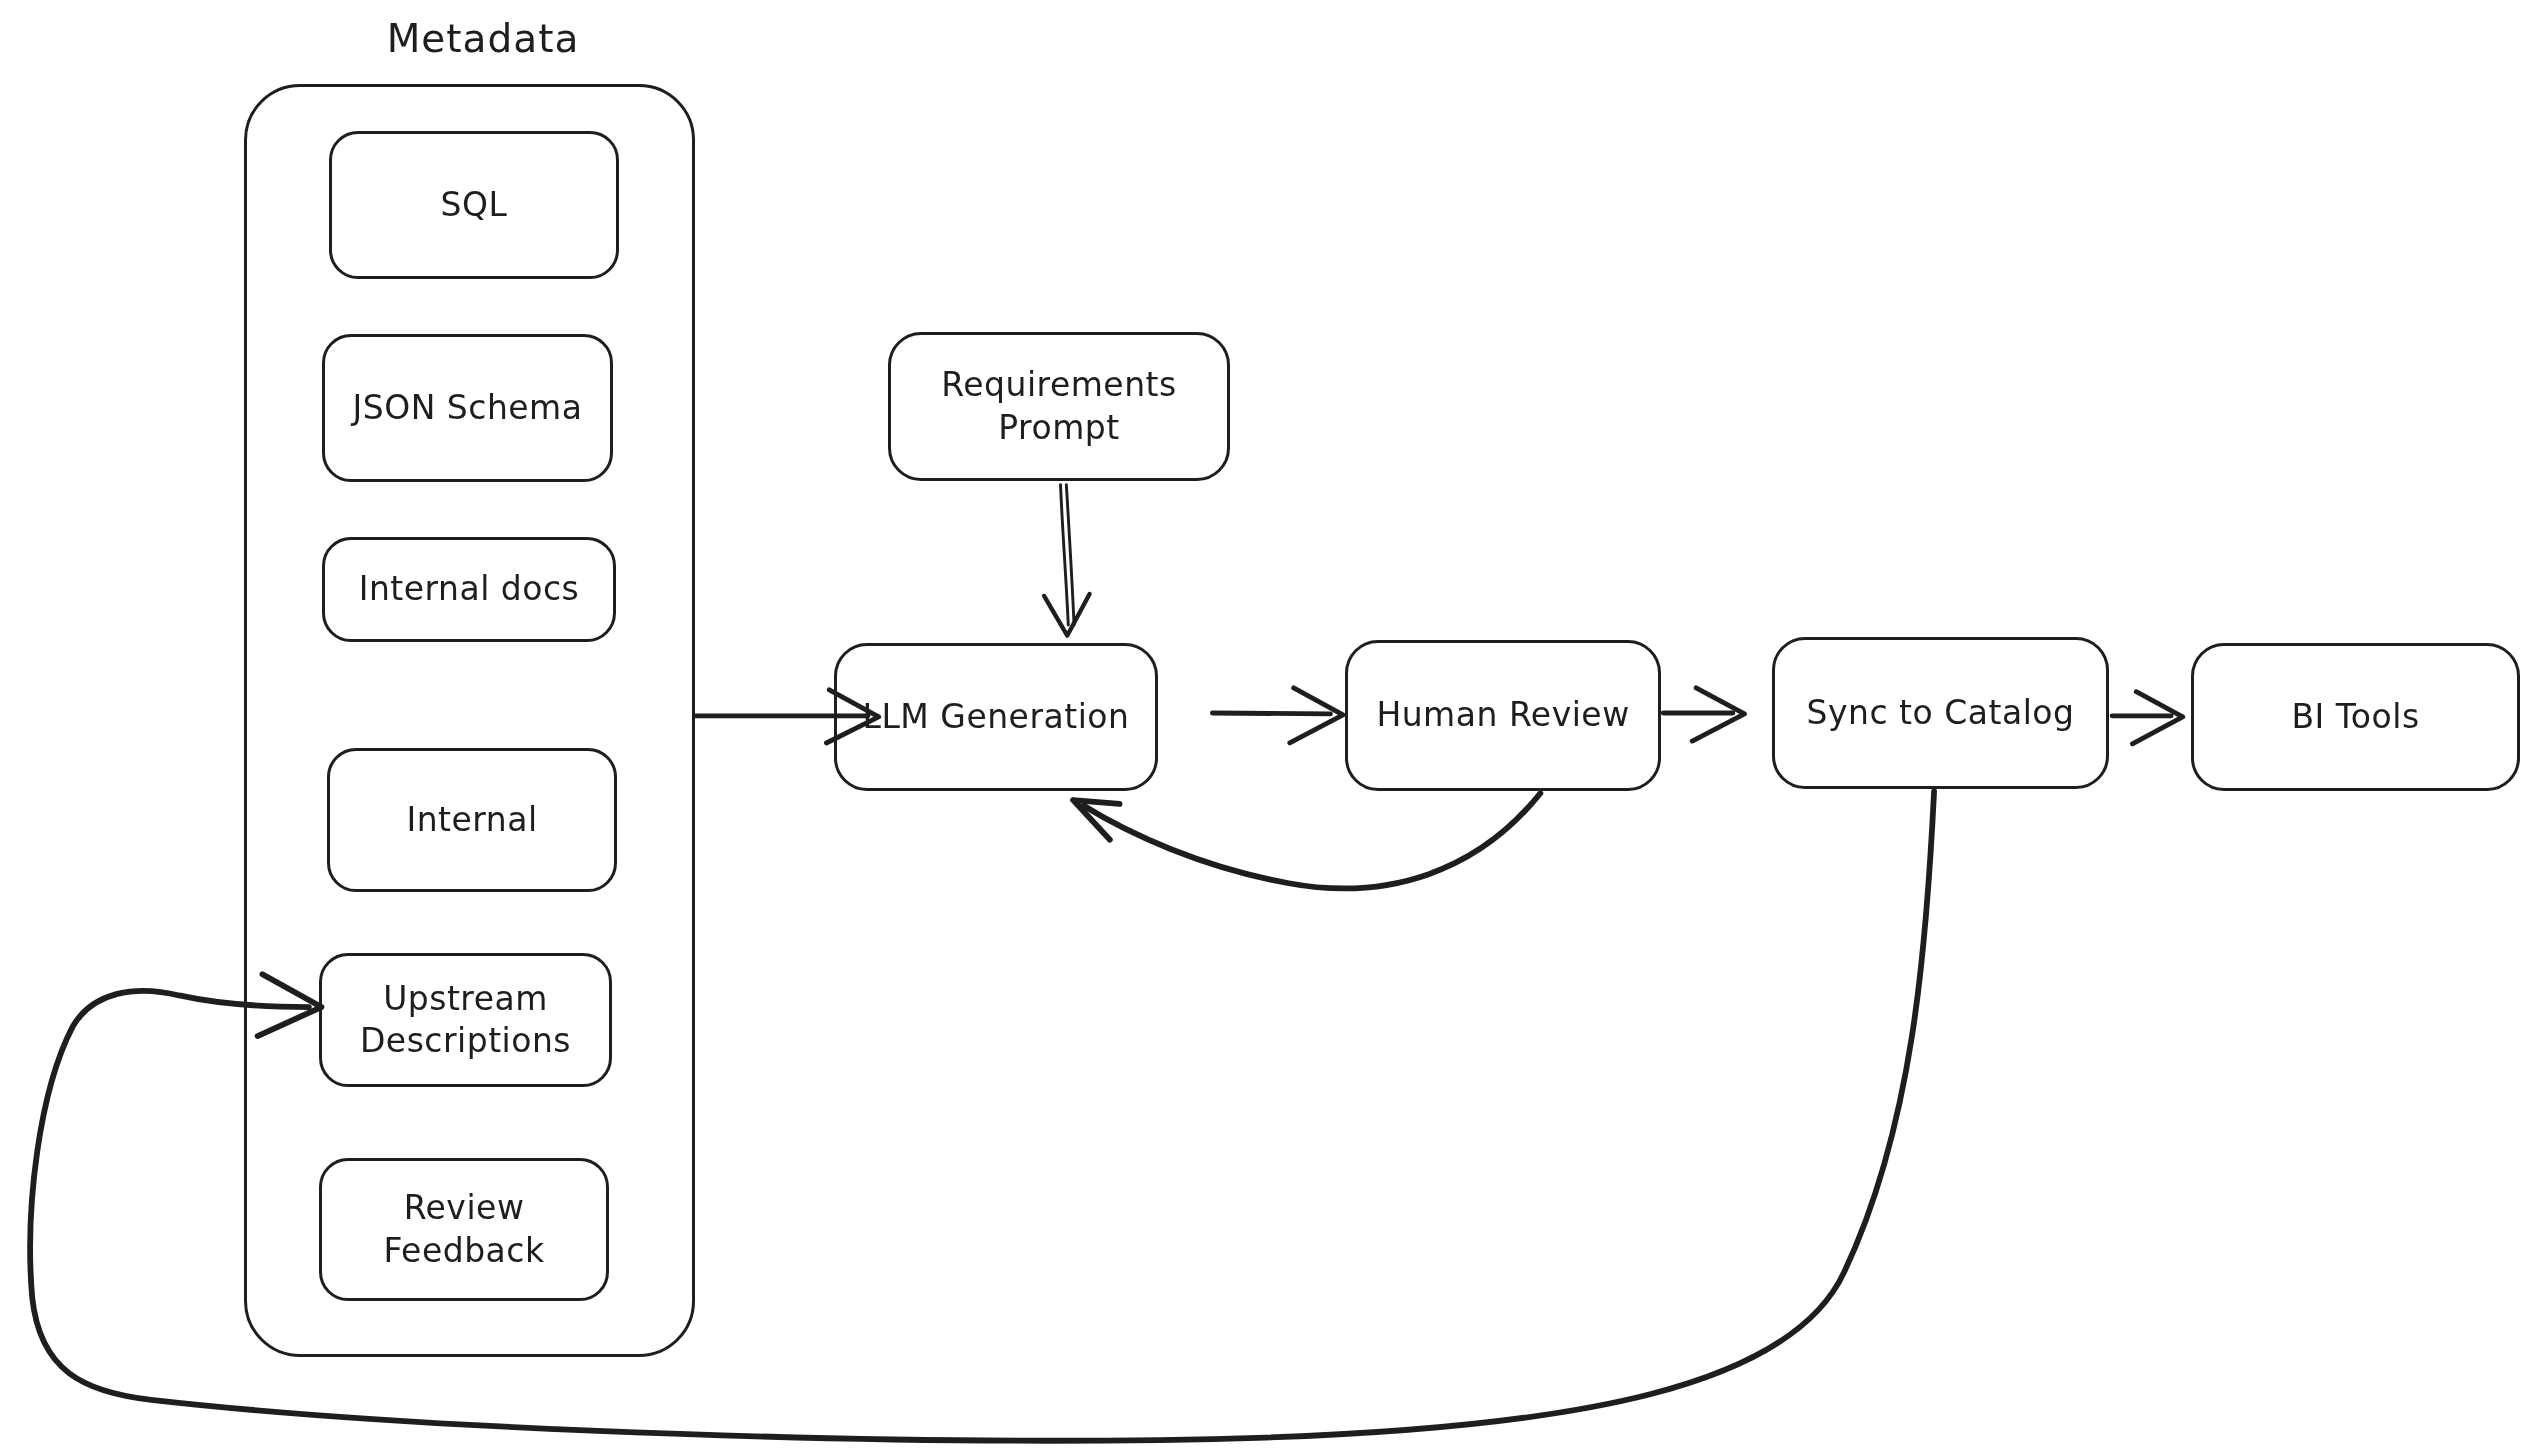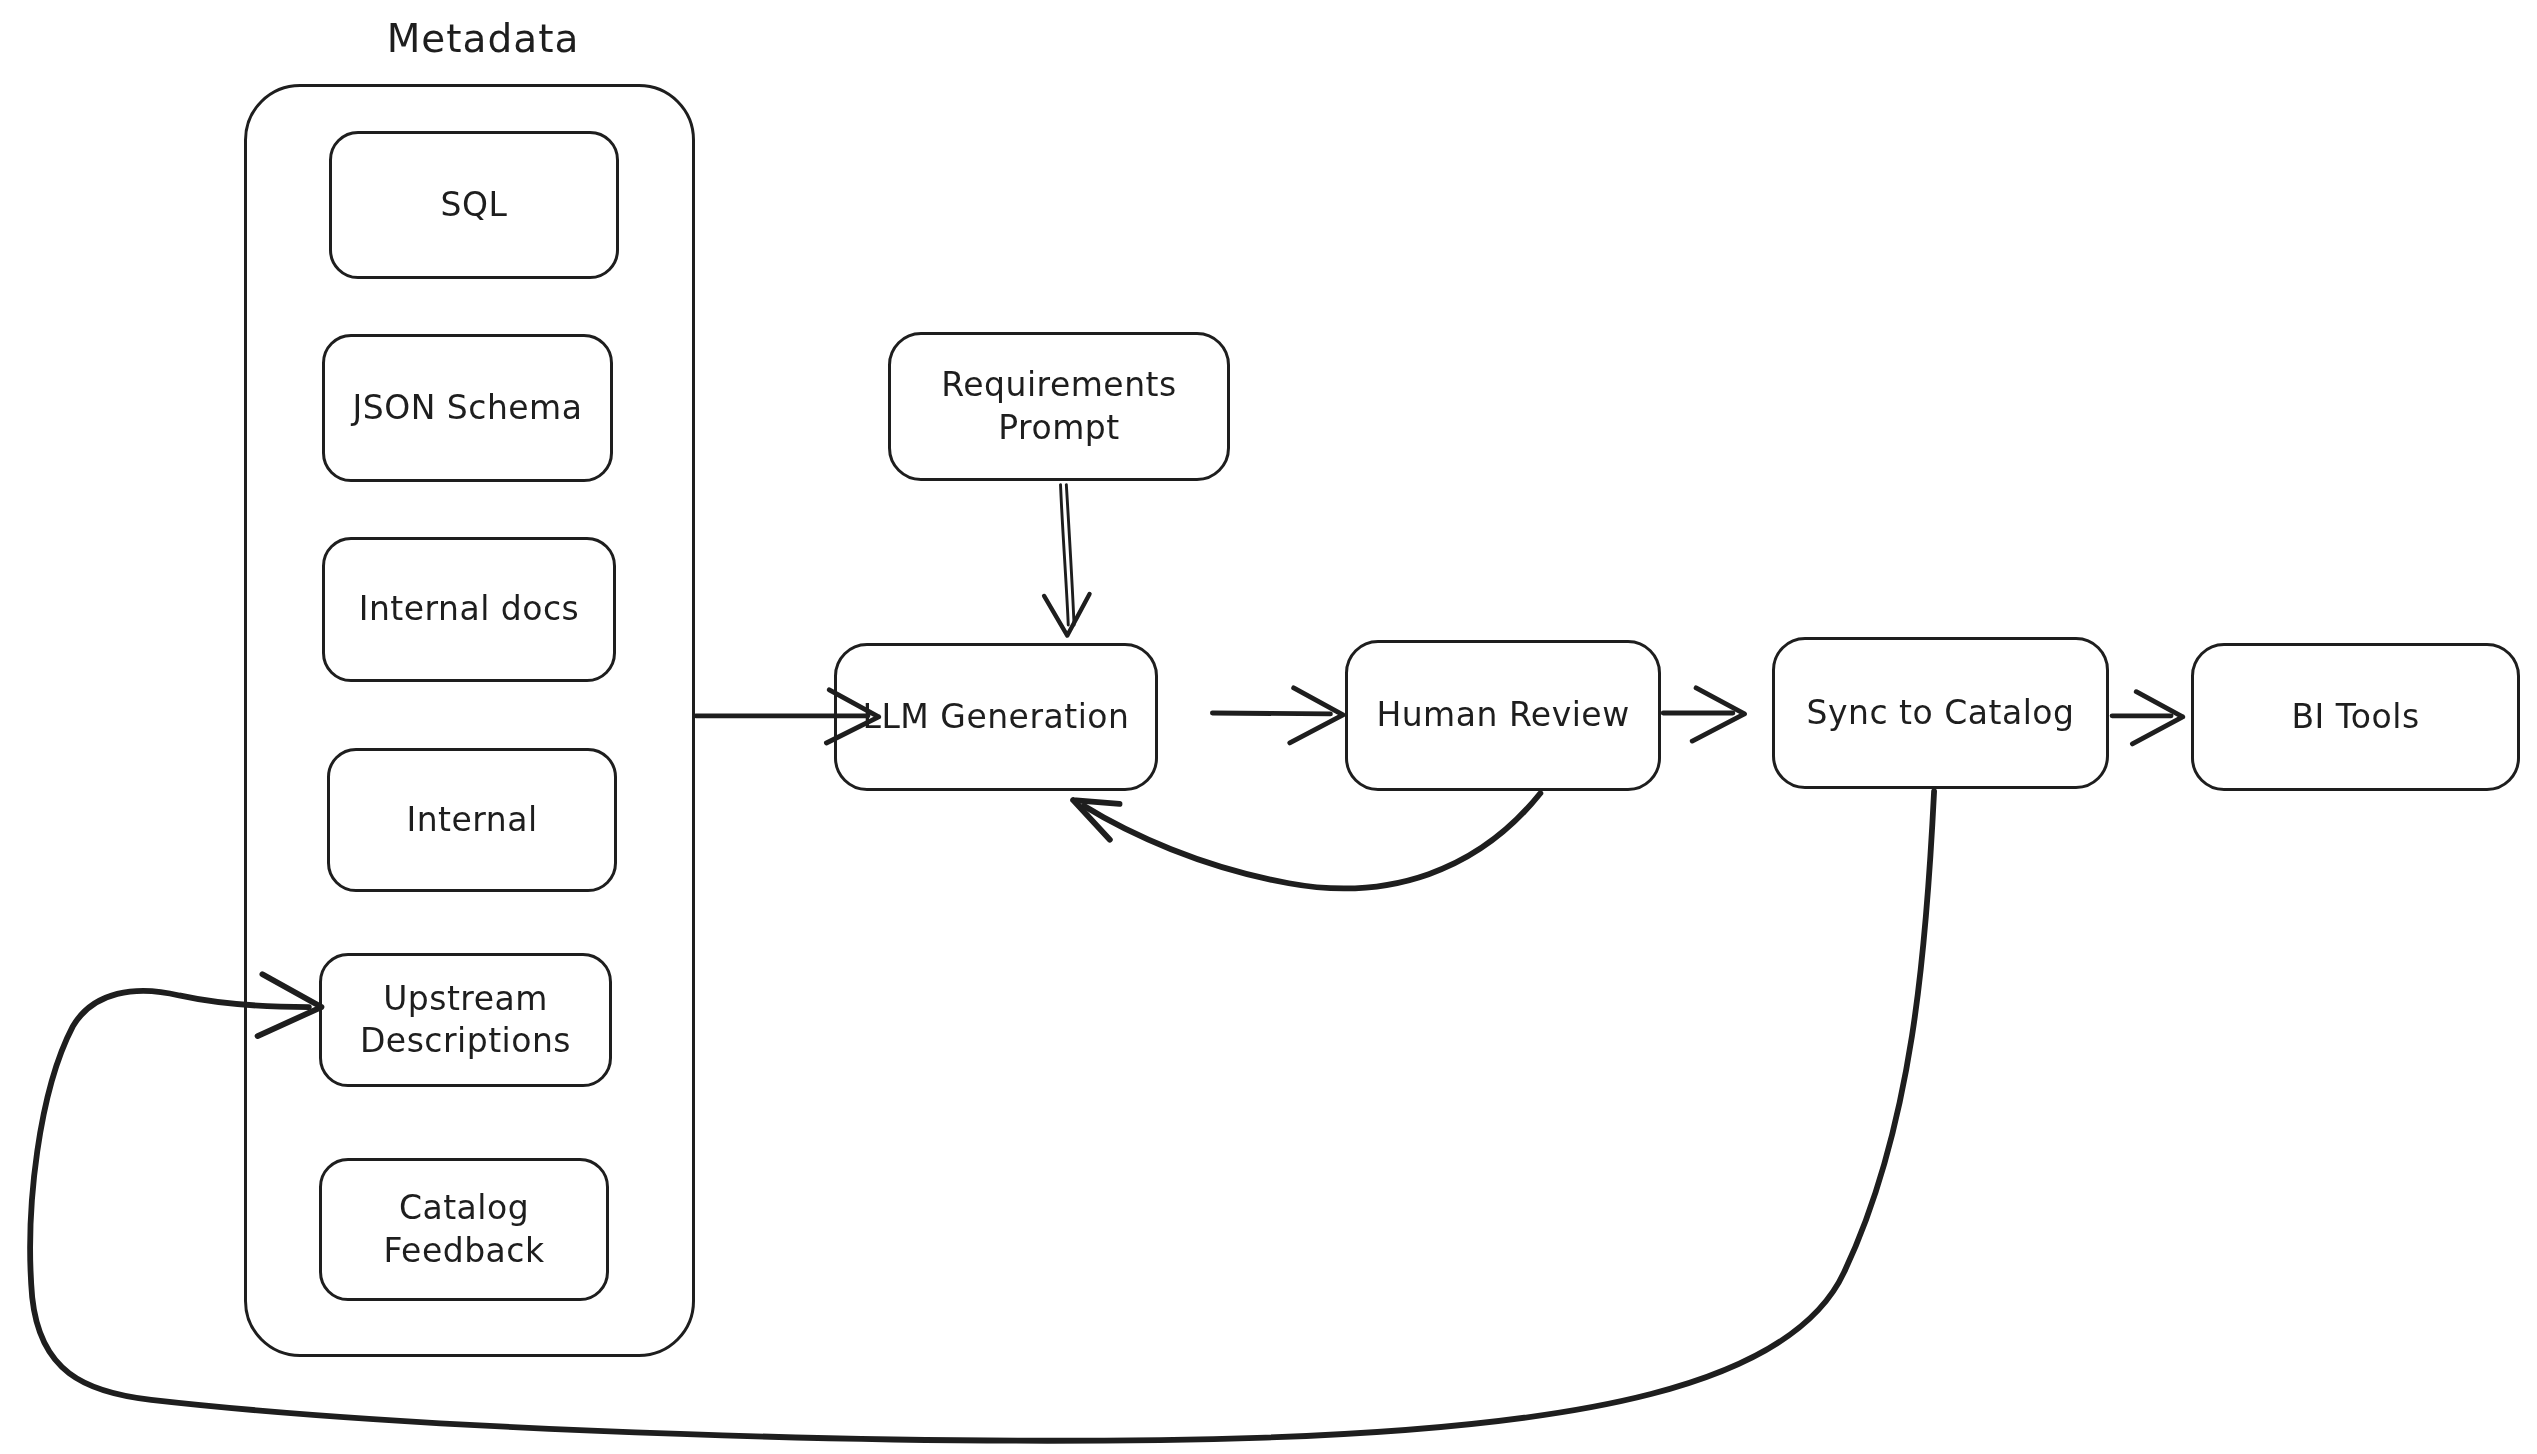--- a/index.html
+++ b/index.html
@@ -62,34 +62,34 @@
   <div class="box container-box" style="left:244px; top:84px; width:451px; height:1273px;"></div>
 
   <div class="box" style="left:329px; top:131px; width:290px; height:148px;">
     <span class="label">SQL</span>
   </div>
 
   <div class="box" style="left:322px; top:334px; width:291px; height:148px;">
     <span class="label">JSON Schema</span>
   </div>
 
-  <div class="box" style="left:322px; top:537px; width:294px; height:145px;">
+  <div class="box" style="left:322px; top:537px; width:294px; height:105px;">
     <span class="label">Internal docs</span>
   </div>
 
   <div class="box" style="left:327px; top:748px; width:290px; height:144px;">
     <span class="label">Internal</span>
   </div>
 
   <div class="box" style="left:319px; top:953px; width:293px; height:134px;">
     <span class="label" style="max-width:252px;">Upstream Descriptions</span>
   </div>
 
   <div class="box" style="left:319px; top:1158px; width:290px; height:143px;">
-    <span class="label" style="max-width:213px;">Catalog Feedback</span>
+    <span class="label" style="max-width:213px;">Review Feedback</span>
   </div>
 
   <div class="box" style="left:888px; top:332px; width:342px; height:149px; border-radius:33px;">
     <span class="label" style="max-width:290px;">Requirements Prompt</span>
   </div>
 
   <div class="box" style="left:834px; top:643px; width:324px; height:148px; border-radius:33px;">
     <span class="label">LLM Generation</span>
   </div>
 

